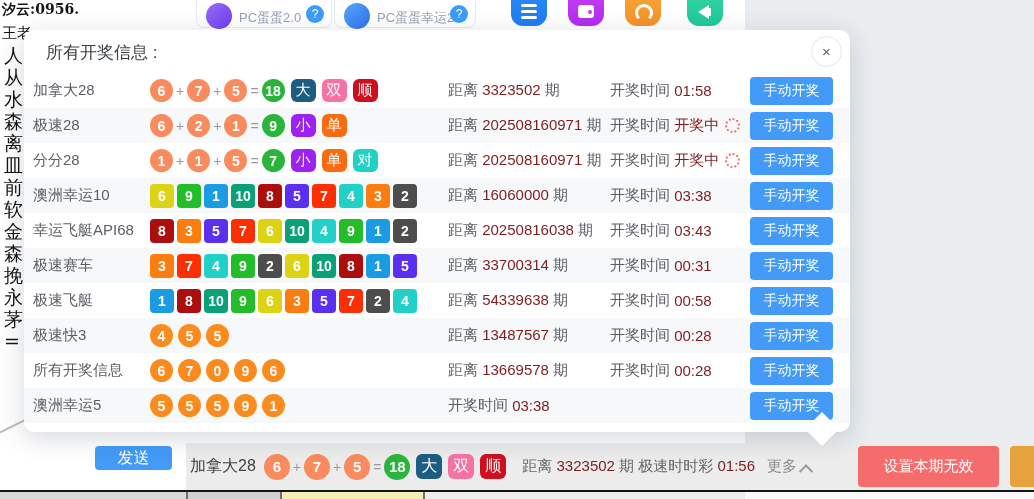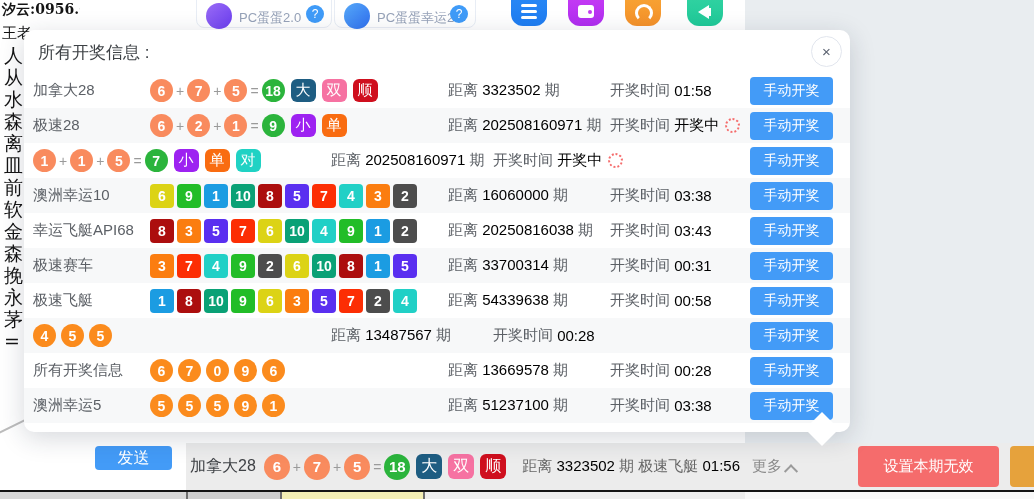--- a/index.html
+++ b/index.html
@@ -28,31 +28,31 @@
   .appicon .wallet{position:absolute;left:10px;top:31px;width:16px;height:13px;border-radius:3px;background:#fff;}
   .appicon .wallet i{position:absolute;right:2px;top:5px;width:4px;height:4px;border-radius:50%;background:#c43df2;}
   .appicon .ring{position:absolute;left:10px;top:30px;width:12px;height:12px;border-radius:50%;
                  border:3px solid #fff;border-bottom-color:transparent;}
   .appicon .horn{position:absolute;left:11px;top:31px;width:0;height:0;
                  border-top:7px solid transparent;border-bottom:7px solid transparent;border-right:11px solid #fff;}
   .appicon .horn i{position:absolute;left:10px;top:-4px;width:3px;height:8px;background:#fff;}
   
   .modal{position:absolute;left:24px;top:30px;width:826px;height:402px;background:#fff;border-radius:10px;
          box-shadow:0 6px 26px rgba(30,40,60,.18);z-index:5;}
-  .modal-title{position:absolute;left:14px;top:11px;font-size:17px;color:#3e4246;}
+  .modal-title{position:absolute;left:22px;top:11px;font-size:17px;color:#3e4246;}
   .close{position:absolute;right:8px;top:6px;width:29px;height:29px;border:1px solid #e2e6ee;border-radius:50%;
          color:#5b6270;font-size:15px;display:flex;align-items:center;justify-content:center;cursor:pointer;background:#fff;}
   .rows{position:absolute;left:0;top:43px;width:826px;}
   .row{display:flex;align-items:center;height:35px;padding:0 17px 0 9px;box-sizing:border-box;font-size:15px;color:#5c6066;}
   .row:nth-child(even){background:#f7f8f9;}
   .col-name{width:117px;white-space:nowrap;overflow:hidden;}
   .col-balls{width:298px;display:flex;align-items:center;}
   .col-period{width:162px;white-space:nowrap;}
   .col-time{width:140px;white-space:nowrap;display:flex;align-items:center;}
-  .rednum{color:#000000;}
+  .rednum{color:#7f1d1d;}
   .ball{width:23px;height:23px;border-radius:50%;color:#fff;font-size:14px;font-weight:bold;
         display:flex;align-items:center;justify-content:center;flex:0 0 auto;}
   .ball.plain{margin-right:5px;}
   .sq{width:24px;height:24px;border-radius:4px;color:#fff;font-size:14px;font-weight:bold;
       display:flex;align-items:center;justify-content:center;margin-right:3px;flex:0 0 auto;}
   .op{color:#9a9a9a;margin:0 3px;font-size:14px;}
   .badge{height:23px;padding:0 5px;border-radius:6px;color:#fff;font-size:15px;margin-left:6px;
          display:flex;align-items:center;flex:0 0 auto;}
   .spin{width:11px;height:11px;border-radius:50%;border:2px dotted #f56c6c;margin-left:6px;flex:0 0 auto;}
   .manual-btn{margin-left:auto;width:83px;height:28px;border:none;border-radius:4px;background:#439bf7;
@@ -191,20 +191,21 @@
           </span>
           <span class="col-period"><span>距离 </span><span class="rednum">202508160971</span><span> 期</span></span>
           <span class="col-time">
             <span>开奖时间 </span>
             <span class="rednum">&nbsp;开奖中</span>
             <span class="spin"></span>
           </span>
           <button class="manual-btn">手动开奖</button>
         </div>
         <div class="row">
+          <span class="col-name">分分28</span>
           <span class="col-balls">
             <span class="ball" style="background: rgb(249, 139, 94);">1</span>
             <span class="op">+</span>
             <span class="ball" style="background: rgb(249, 139, 94);">1</span>
             <span class="op">+</span>
             <span class="ball" style="background: rgb(249, 139, 94);">5</span>
             <span class="op">=</span>
             <span class="ball" style="background: rgb(43, 180, 60);">7</span>
             <span class="badge" style="background: rgb(157, 34, 241);">小</span>
             <span class="badge" style="background: rgb(249, 108, 17);">单</span>
@@ -296,20 +297,21 @@
             <span class="sq" style="background: rgb(33, 208, 198);">4</span>
           </span>
           <span class="col-period"><span>距离 </span><span class="rednum">54339638</span><span> 期</span></span>
           <span class="col-time">
             <span>开奖时间 </span>
             <span class="rednum">&nbsp;00:58</span>
           </span>
           <button class="manual-btn">手动开奖</button>
         </div>
         <div class="row">
+          <span class="col-name">极速快3</span>
           <span class="col-balls">
             <span class="ball plain" style="background: rgb(251, 139, 29);">4</span>
             <span class="ball plain" style="background: rgb(251, 139, 29);">5</span>
             <span class="ball plain" style="background: rgb(251, 139, 29);">5</span>
           </span>
           <span class="col-period"><span>距离 </span><span class="rednum">13487567</span><span> 期</span></span>
           <span class="col-time">
             <span>开奖时间 </span>
             <span class="rednum">&nbsp;00:28</span>
           </span>
@@ -333,21 +335,20 @@
         </div>
         <div class="row">
           <span class="col-name">澳洲幸运5</span>
           <span class="col-balls">
             <span class="ball plain" style="background: rgb(251, 139, 29);">5</span>
             <span class="ball plain" style="background: rgb(251, 139, 29);">5</span>
             <span class="ball plain" style="background: rgb(251, 139, 29);">5</span>
             <span class="ball plain" style="background: rgb(251, 139, 29);">9</span>
             <span class="ball plain" style="background: rgb(251, 139, 29);">1</span>
           </span>
-          <span class="col-period"><span>距离 </span><span class="rednum">51237100</span><span> 期</span></span>
           <span class="col-time">
             <span>开奖时间 </span>
             <span class="rednum">&nbsp;03:38</span>
           </span>
           <button class="manual-btn">手动开奖</button>
         </div>
       </div>
     <div class="tail"></div>
   </div>
 
@@ -359,21 +360,21 @@
         <span class="ball" style="background: rgb(249, 139, 94);">6</span>
         <span class="op">+</span>
         <span class="ball" style="background: rgb(249, 139, 94);">7</span>
         <span class="op">+</span>
         <span class="ball" style="background: rgb(249, 139, 94);">5</span>
         <span class="op">=</span>
         <span class="ball" style="background: rgb(43, 180, 60);">18</span>
         <span class="badge" style="background: rgb(30, 93, 130);">大</span>
         <span class="badge" style="background: rgb(246, 114, 162);">双</span>
         <span class="badge" style="background: rgb(207, 15, 30);">顺</span>
-        <span class="dist"><span>距离 </span><span class="rednum">3323502</span><span> 期 极速飞艇 </span><span class="rednum">01:56</span></span>
+        <span class="dist"><span>距离 </span><span class="rednum">3323502</span><span> 期 极速时时彩 </span><span class="rednum">01:56</span></span>
         <span class="more">更多<span class="chev"></span></span>
       </div>
     <button class="invalid">设置本期无效</button>
     <button class="partial"></button>
   </div>
 
   <div class="strip">
     <div class="seg seg1"></div>
     <div class="seg seg2"></div>
     <div class="seg seg3"></div>

